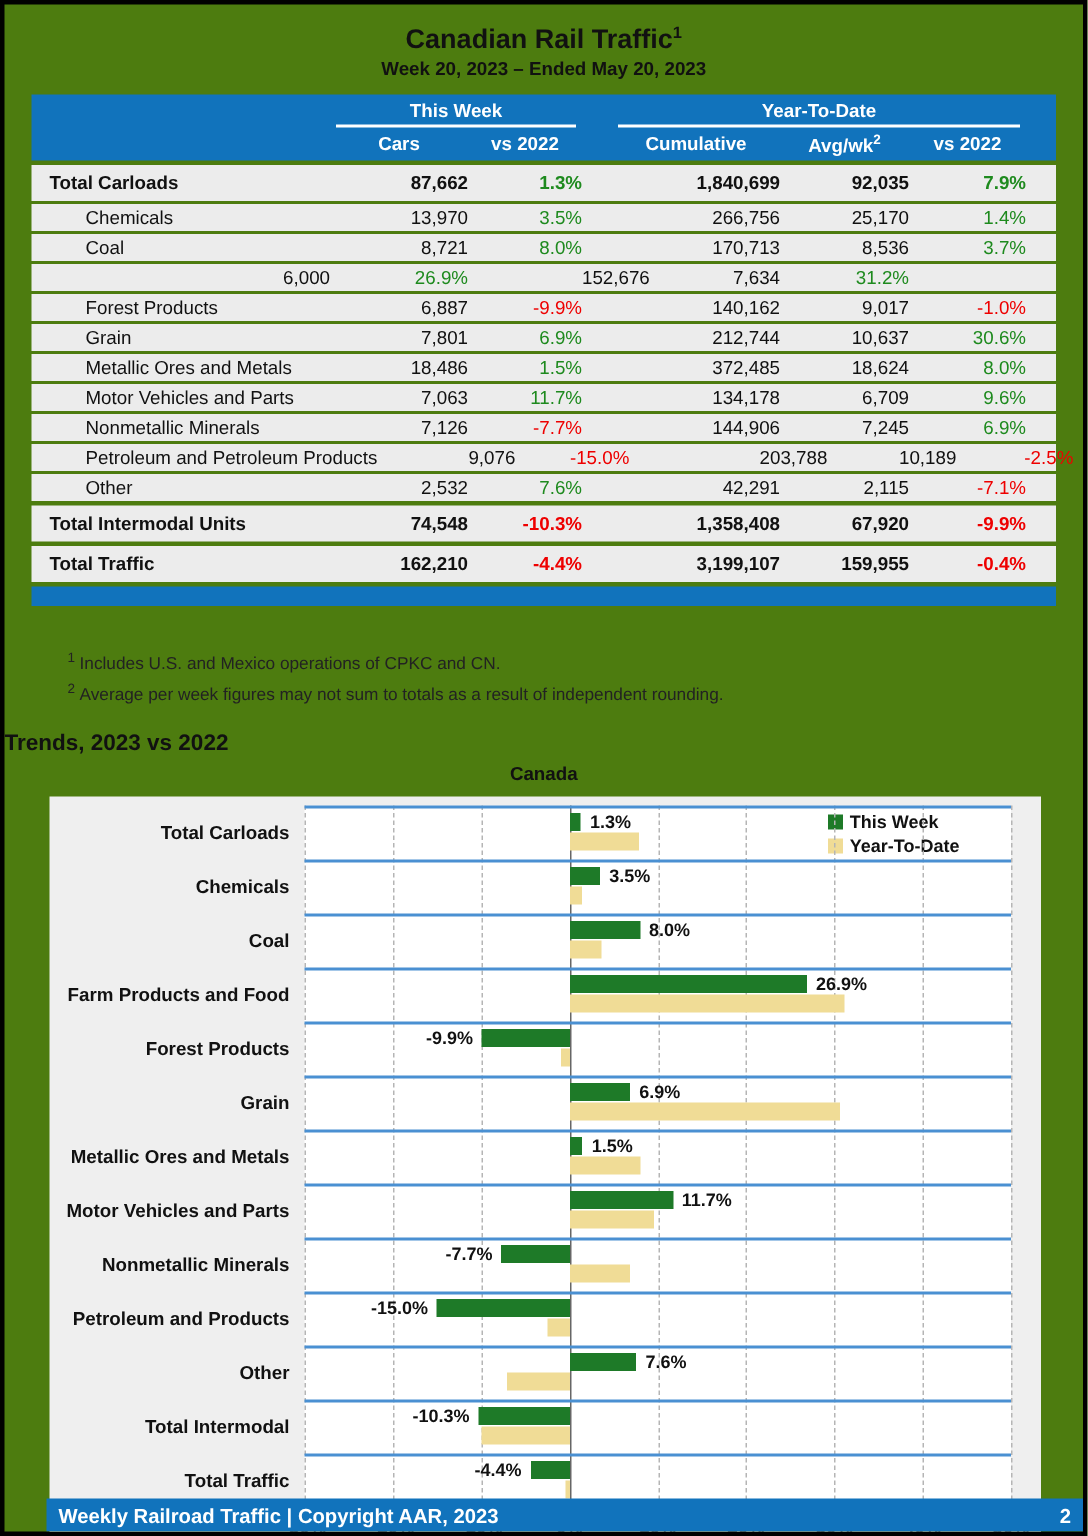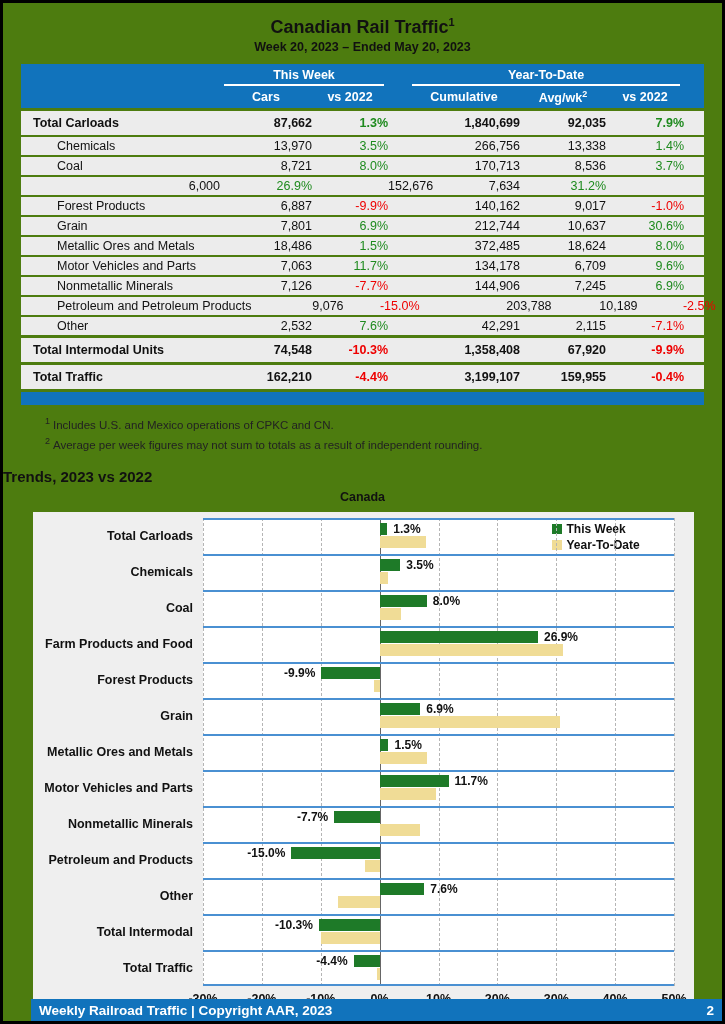--- a/index.html
+++ b/index.html
@@ -24,21 +24,21 @@
   .t-row{background:#ececec;height:18px;line-height:18px;font-size:12.5px;margin-bottom:2px;}
   .t-total{font-weight:bold;height:24px;line-height:24px;margin-top:3px;}
   .t-bold{font-weight:bold;}
   .t-label{padding-left:12px;white-space:nowrap;}
   .t-indent{padding-left:36px;}
   .t-num{text-align:right;white-space:nowrap;}
   .pos{color:#1e8a1e;}
   .neg{color:#ee0000;}
   .band{height:13px;background:#1173bc;margin:3px 18px 0 18px;}
   
-  .footnotes{margin:9px 20px 0 42px;font-size:11.5px;line-height:1.6;color:#222;}
+  .footnotes{margin:27px 20px 0 42px;font-size:11.5px;line-height:1.6;color:#222;}
   .footnotes sup{font-size:9px;margin-right:3px;}
   
   .chart-title{text-align:left;font-size:15px;font-weight:bold;margin-top:13px;}
   .chart-sub{text-align:center;font-size:12.5px;font-weight:bold;margin-top:5px;}
   .chart-panel{margin:8px 28px 0 30px;background:#efefef;padding:6px 20px 4px 0;}
   .chart-grid{display:grid;grid-template-columns:170px 1fr;}
   .c-label{height:36px;display:flex;align-items:center;justify-content:flex-end;
            font-size:12.5px;font-weight:bold;padding-right:10px;white-space:nowrap;text-align:right;}
   .plot{position:relative;height:468px;background:#fff;}
   .vline{position:absolute;top:0;bottom:0;width:0;border-left:1px dashed #b5b5b5;}
@@ -96,21 +96,21 @@
           <div class="t-num">1,840,699</div>
           <div class="t-num">92,035</div>
           <div class="t-num pos">7.9%</div>
         </div>
         <div class="tgrid t-row">
           <div class="t-label t-indent">Chemicals</div>
           <div class="t-num">13,970</div>
           <div class="t-num pos">3.5%</div>
           <div></div>
           <div class="t-num">266,756</div>
-          <div class="t-num">13,338</div>
+          <div class="t-num">25,170</div>
           <div class="t-num pos">1.4%</div>
         </div>
         <div class="tgrid t-row">
           <div class="t-label t-indent">Coal</div>
           <div class="t-num">8,721</div>
           <div class="t-num pos">8.0%</div>
           <div></div>
           <div class="t-num">170,713</div>
           <div class="t-num">8,536</div>
           <div class="t-num pos">3.7%</div>

